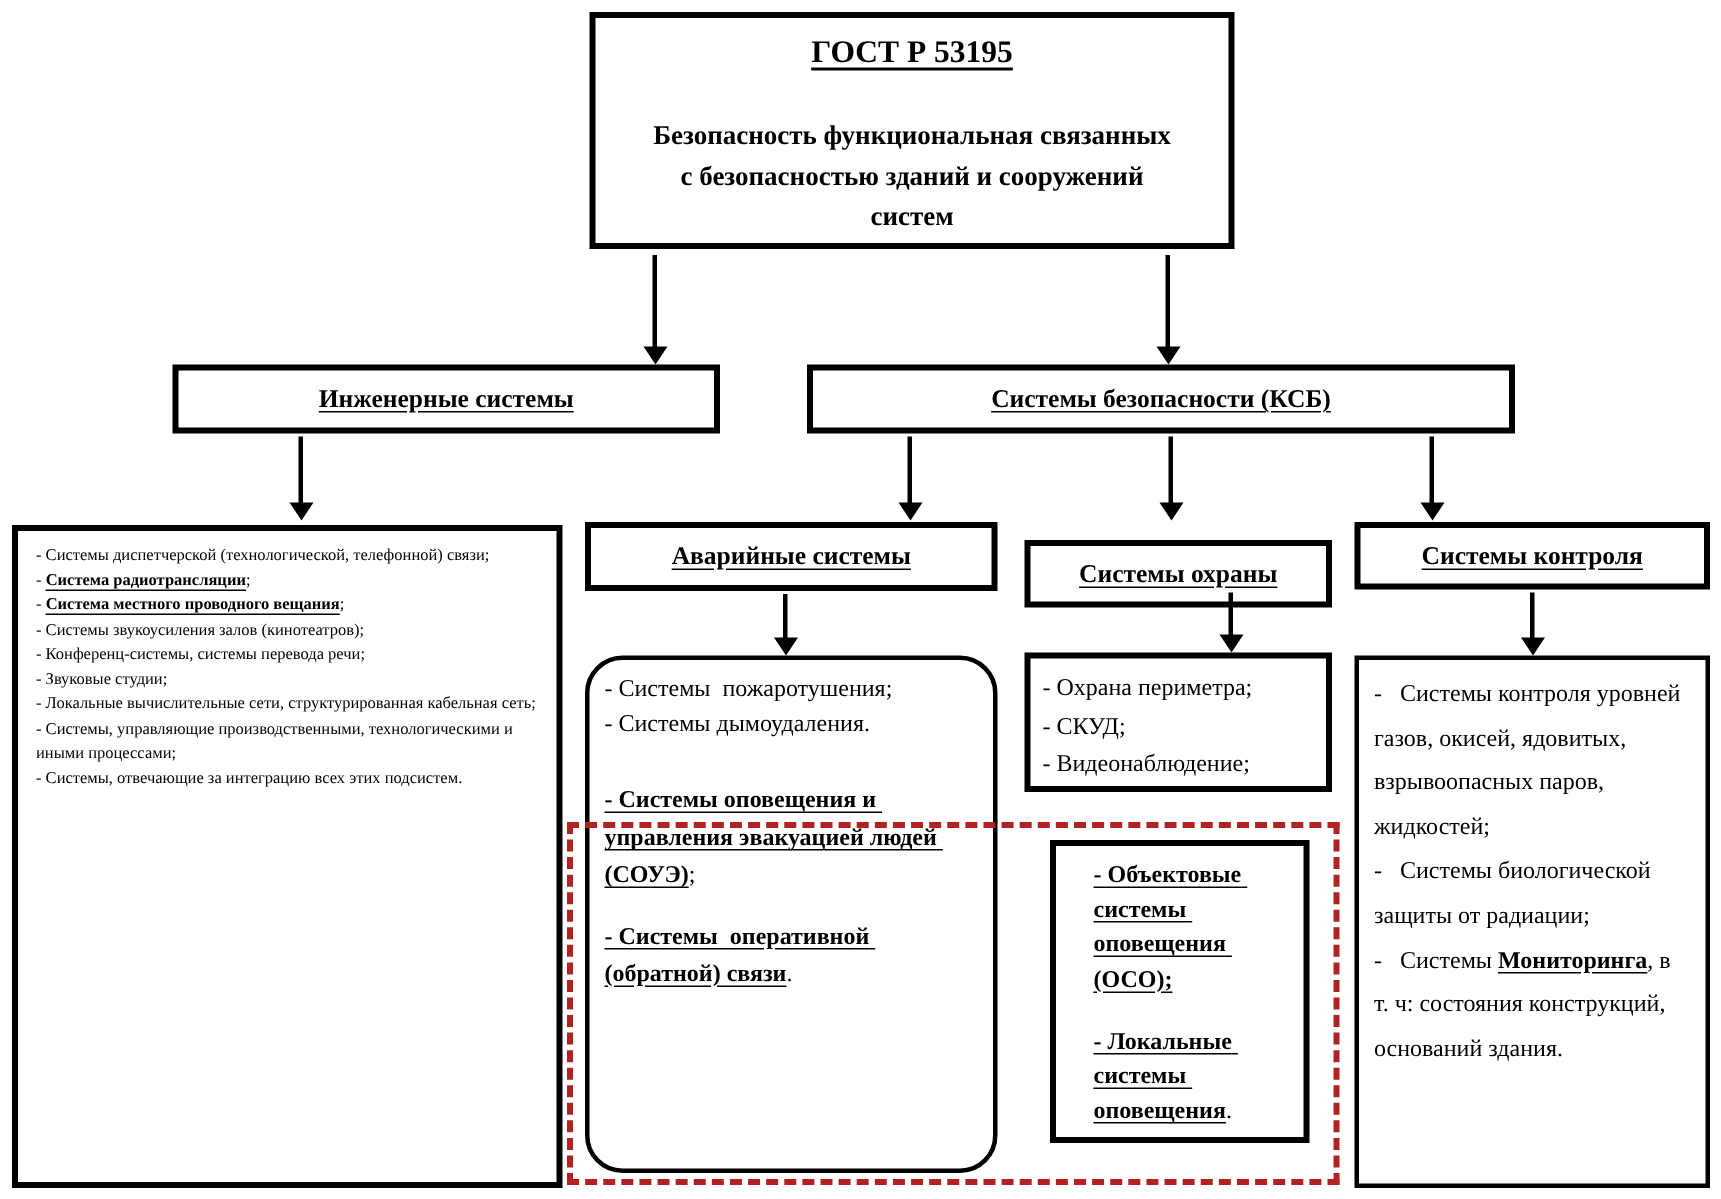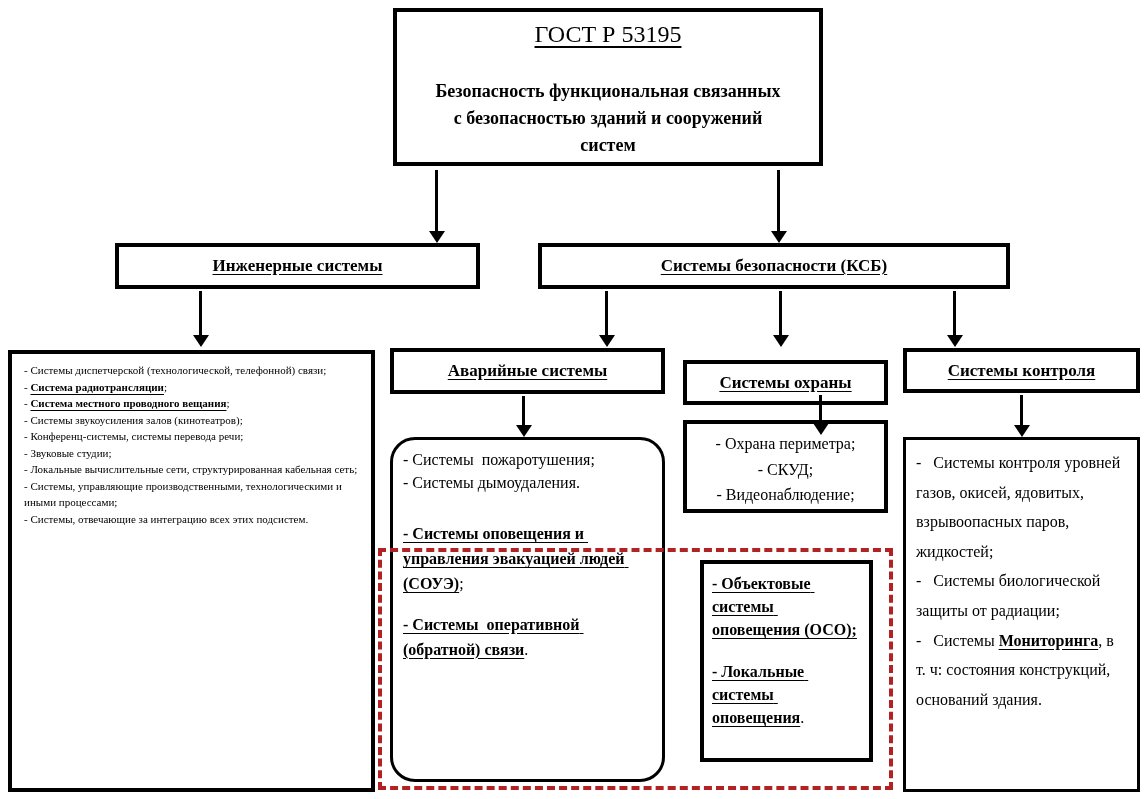--- a/index.html
+++ b/index.html
@@ -27,22 +27,22 @@
     justify-content: center;
     text-align: center;
   }
   .hdr-label {
     font-weight: bold;
     font-size: 17px;
     text-decoration: underline;
     text-underline-offset: 3px;
   }
   .gost-title {
-    font-weight: normal;
-    font-size: 24px;
+    font-weight: bold;
+    font-size: 21px;
     text-decoration: underline;
     text-underline-offset: 4px;
     margin-top: 6px;
   }
   .gost-subtitle {
     font-weight: bold;
     font-size: 18px;
     line-height: 1.5;
     max-width: 348px;
     margin-top: 30px;
@@ -89,24 +89,24 @@
   }
   
   .eng-list { left: 8px; top: 350px; width: 367px; height: 442px; padding: 8px 12px; }
   
   .emerg-box { left: 390px; top: 437px; width: 275px; height: 345px; padding: 8px 10px; border-width: 3px; border-radius: 25px; }
   .emerg-box .li { font-size: 16px; line-height: 1.45; }
   .emerg-bottom { margin-top: 28px; }
   .emerg-bottom .li { line-height: 1.55; }
   .emerg-bottom .li + .li { margin-top: 16px; }
   
-  .guard-box { left: 683px; top: 420px; width: 205px; height: 93px; padding: 7px 8px; text-align: center; }
+  .guard-box { left: 683px; top: 435px; width: 205px; height: 93px; padding: 7px 8px; }
   .guard-box .li { font-size: 16px; line-height: 1.6; }
   
-  .oso-box { left: 700px; top: 560px; width: 173px; height: 202px; padding: 8px 8px; }
+  .oso-box { left: 700px; top: 560px; width: 173px; height: 202px; padding: 8px 25px; }
   .oso-box .li { font-size: 16px; line-height: 1.45; }
   .oso-box .li + .li { margin-top: 18px; }
   
   .ctrl-box { left: 903px; top: 437px; width: 237px; height: 355px; padding: 8px 10px; border-width: 3px; }
   .ctrl-box .li { font-size: 16px; line-height: 1.85; }
 </style>
 </head>
 <body>
 
 <div class="canvas">

